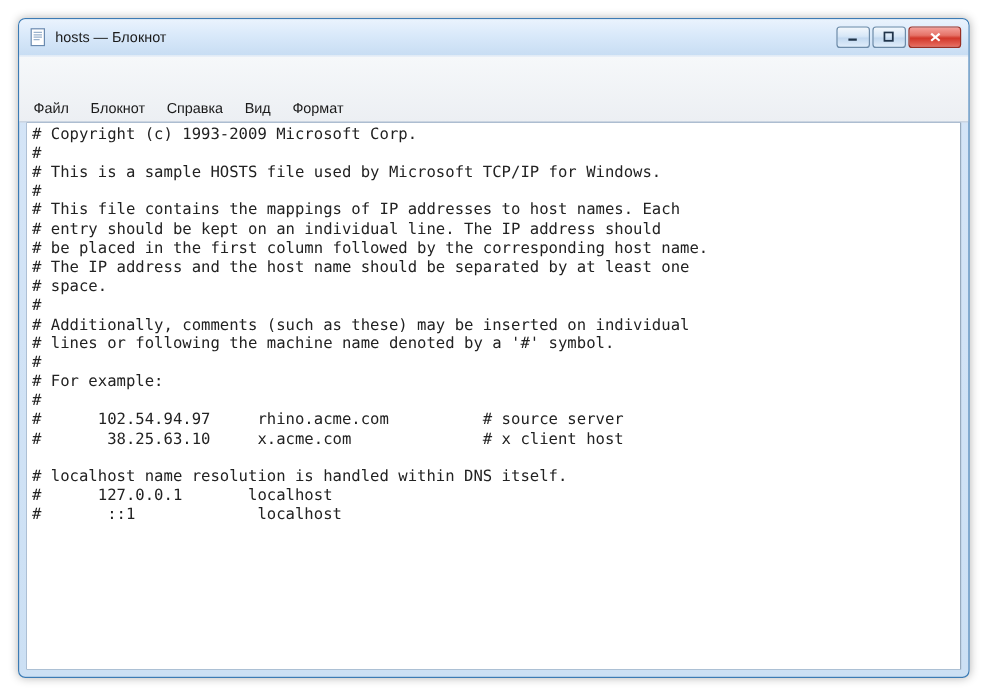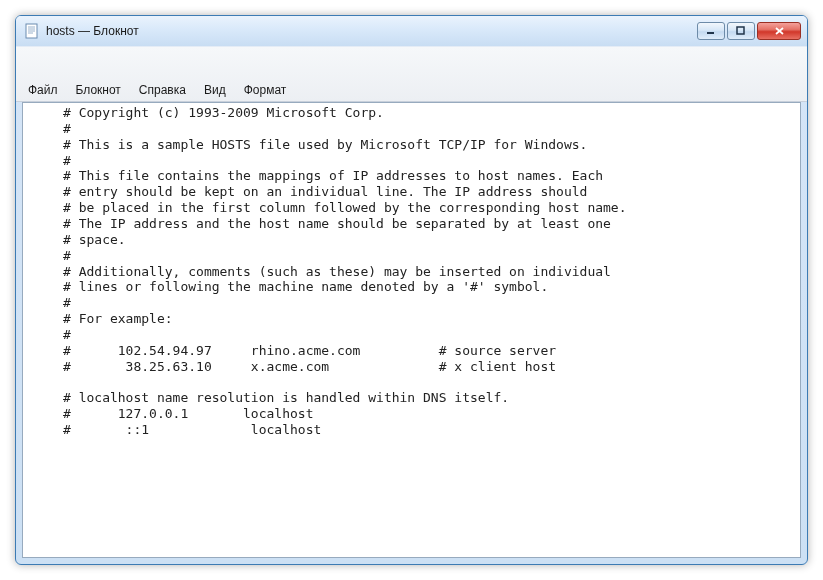--- a/index.html
+++ b/index.html
@@ -66,21 +66,20 @@
     color: #1a1a1a;
     cursor: default;
     margin-top: 32px;
   }
   .client {
     flex: 1;
     margin: 0 6px 6px 6px;
     border: 1px solid #97aabe;
     background: #fff;
     overflow: auto;
-    padding-left: 36px;
   }
   .editor {
     width: 100%;
     height: 100%;
     border: none;
     outline: none;
     resize: none;
     font-family: "Lucida Console", Consolas, monospace;
     font-size: 13px;
     line-height: 1.22;

